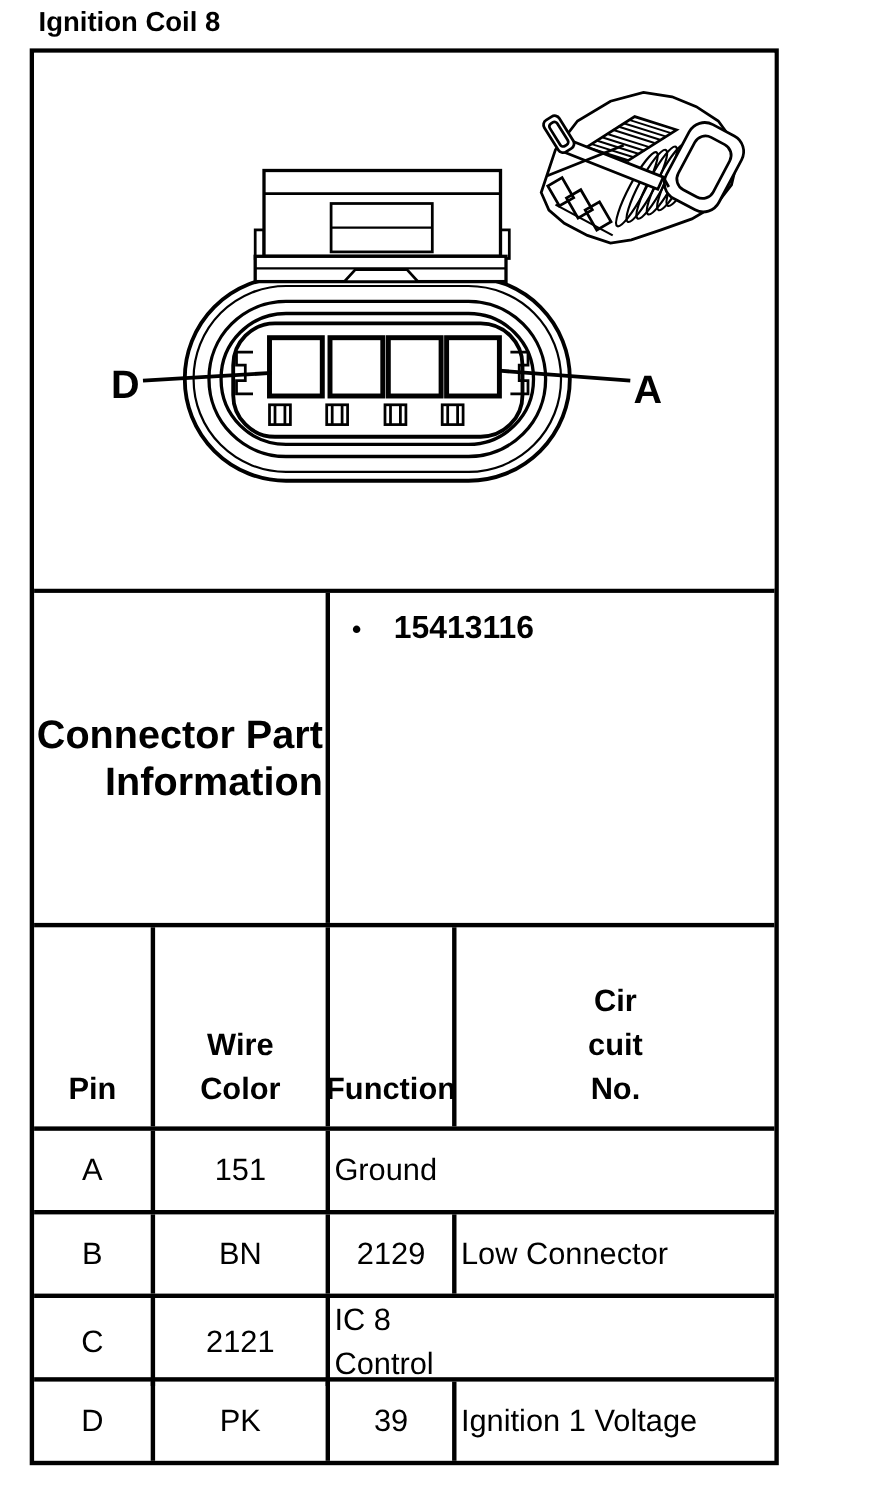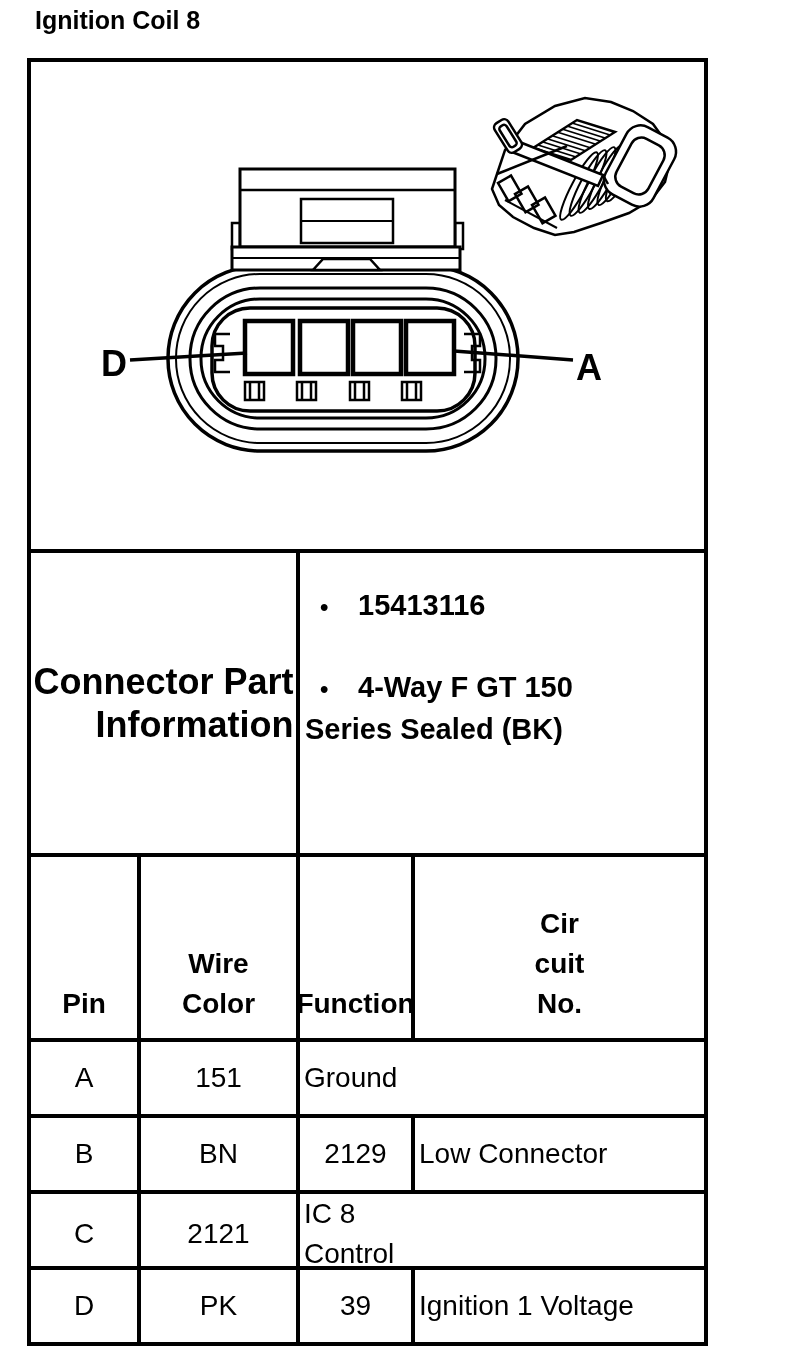--- a/index.html
+++ b/index.html
@@ -5,21 +5,21 @@
   * { margin:0; padding:0; box-sizing:border-box; }
   html,body { background:#ffffff; }
   body {
     width:800px; height:1354px;
     font-family:"Liberation Sans","DejaVu Sans",sans-serif;
     color:#000; overflow:hidden;
   }
   .title {
     padding:5px 0 0 35px;
     font-size:25px; font-weight:700; line-height:30px;
-    height:58px;
+    height:44px;
   }
   .frame {
     margin-left:27px; width:681px;
     border:4px solid #000;
   }
   
   .diagram { height:487px; position:relative; background:#fff; }
   .diagram svg { display:block; width:100%; height:100%; }
   
   .part-info {
@@ -28,21 +28,21 @@
   }
   .part-info-label {
     display:flex; align-items:center; justify-content:center; text-align:right;
     font-size:36px; font-weight:700; line-height:43px; white-space:pre-line;
   }
   .part-info-values {
     border-left:4px solid #000;
     padding:12px 6px 0 5px;
     font-size:29px; font-weight:700; line-height:40px;
   }
-  .bullet-item { white-space:pre-line;margin-top:20px; }
+  .bullet-item { white-space:pre-line; }
   .bullet-item.first { margin-bottom:40px; }
   .bullet {
     display:inline-block; width:38px; margin-left:15px;
     font-size:24px; white-space:normal;
   }
   
   .pin-header, .pin-row {
     display:grid; grid-template-columns:106px 159px 115px 1fr;
     border-top:4px solid #000;
   }
@@ -170,22 +170,20 @@
         </g>
       </g>
     </svg>
   </div>
 
   <div class="part-info">
     <div class="part-info-label">Connector Part
 Information</div>
     <div class="part-info-values">
       <div class="bullet-item first"><span class="bullet">•</span><span>15413116</span></div>
-      <div class="bullet-item"><span class="bullet">•</span><span>4-Way F GT 150
-Series Sealed (BK)</span></div>
     </div>
   </div>
 
   <div class="pin-table">
     <div class="pin-header">
       <div class="cell">Pin</div>
       <div class="cell v">Wire
 Color</div>
       <div class="cell v">Function</div>
       <div class="cell v">Cir

